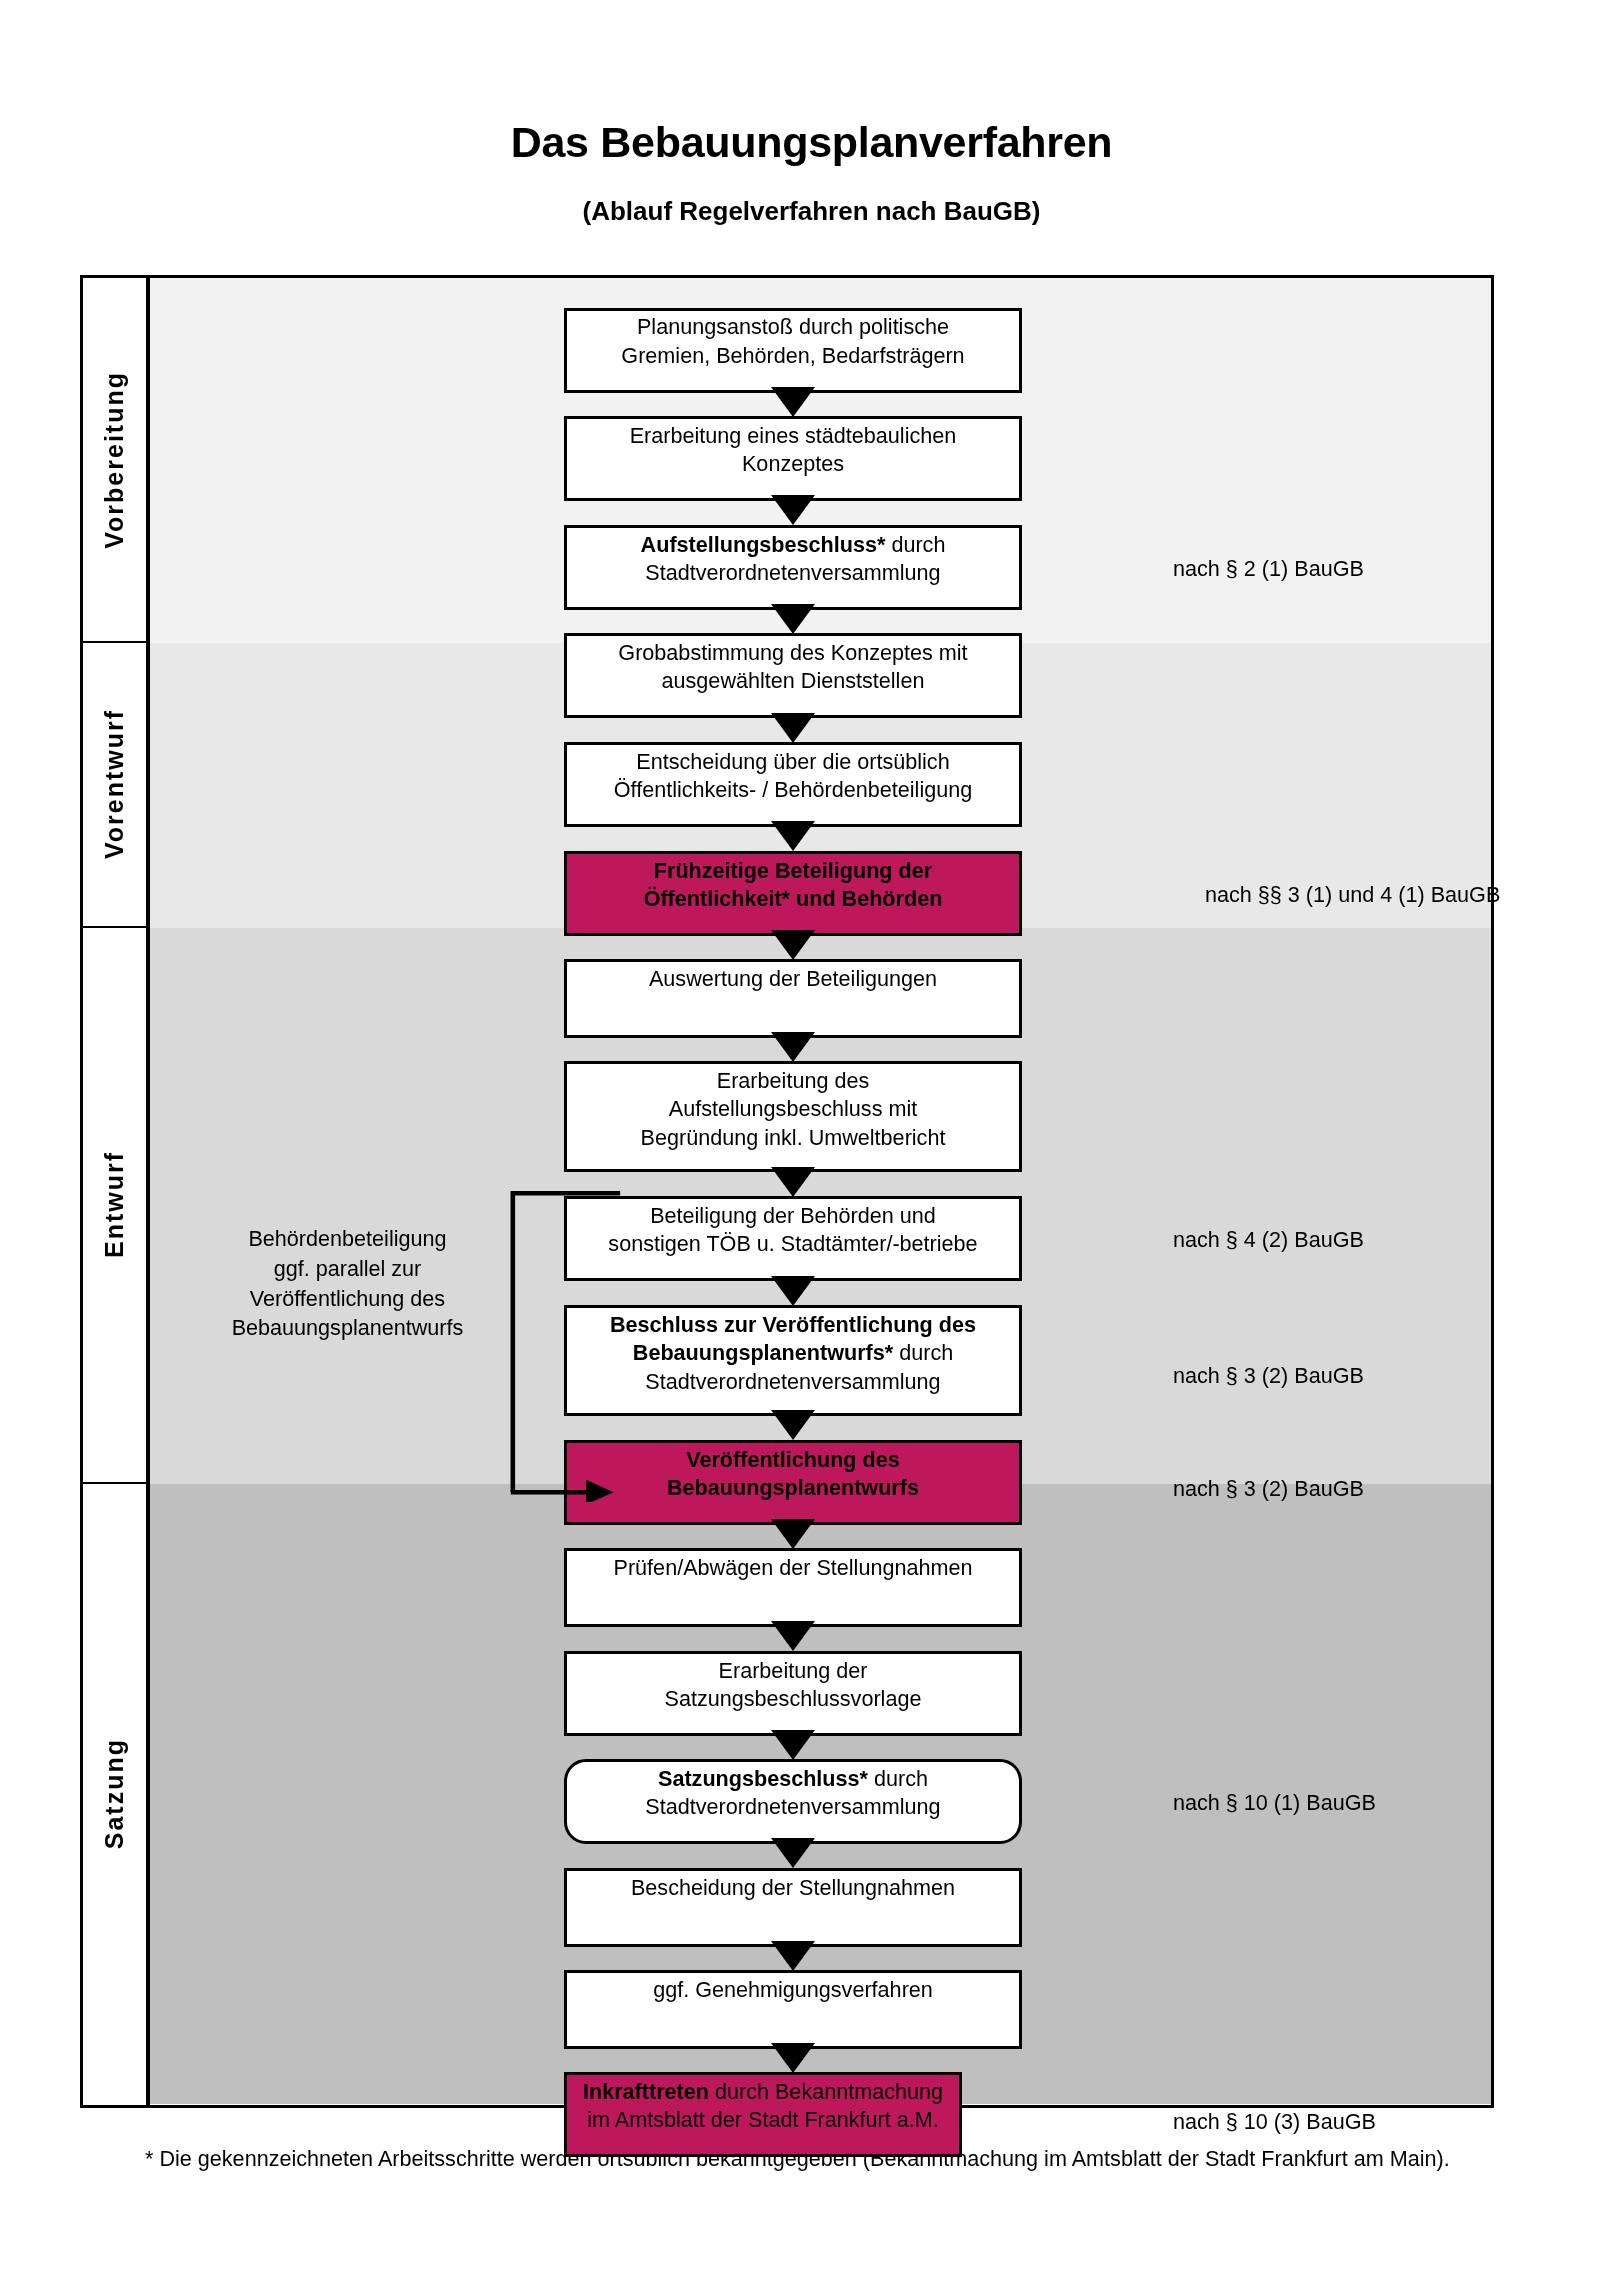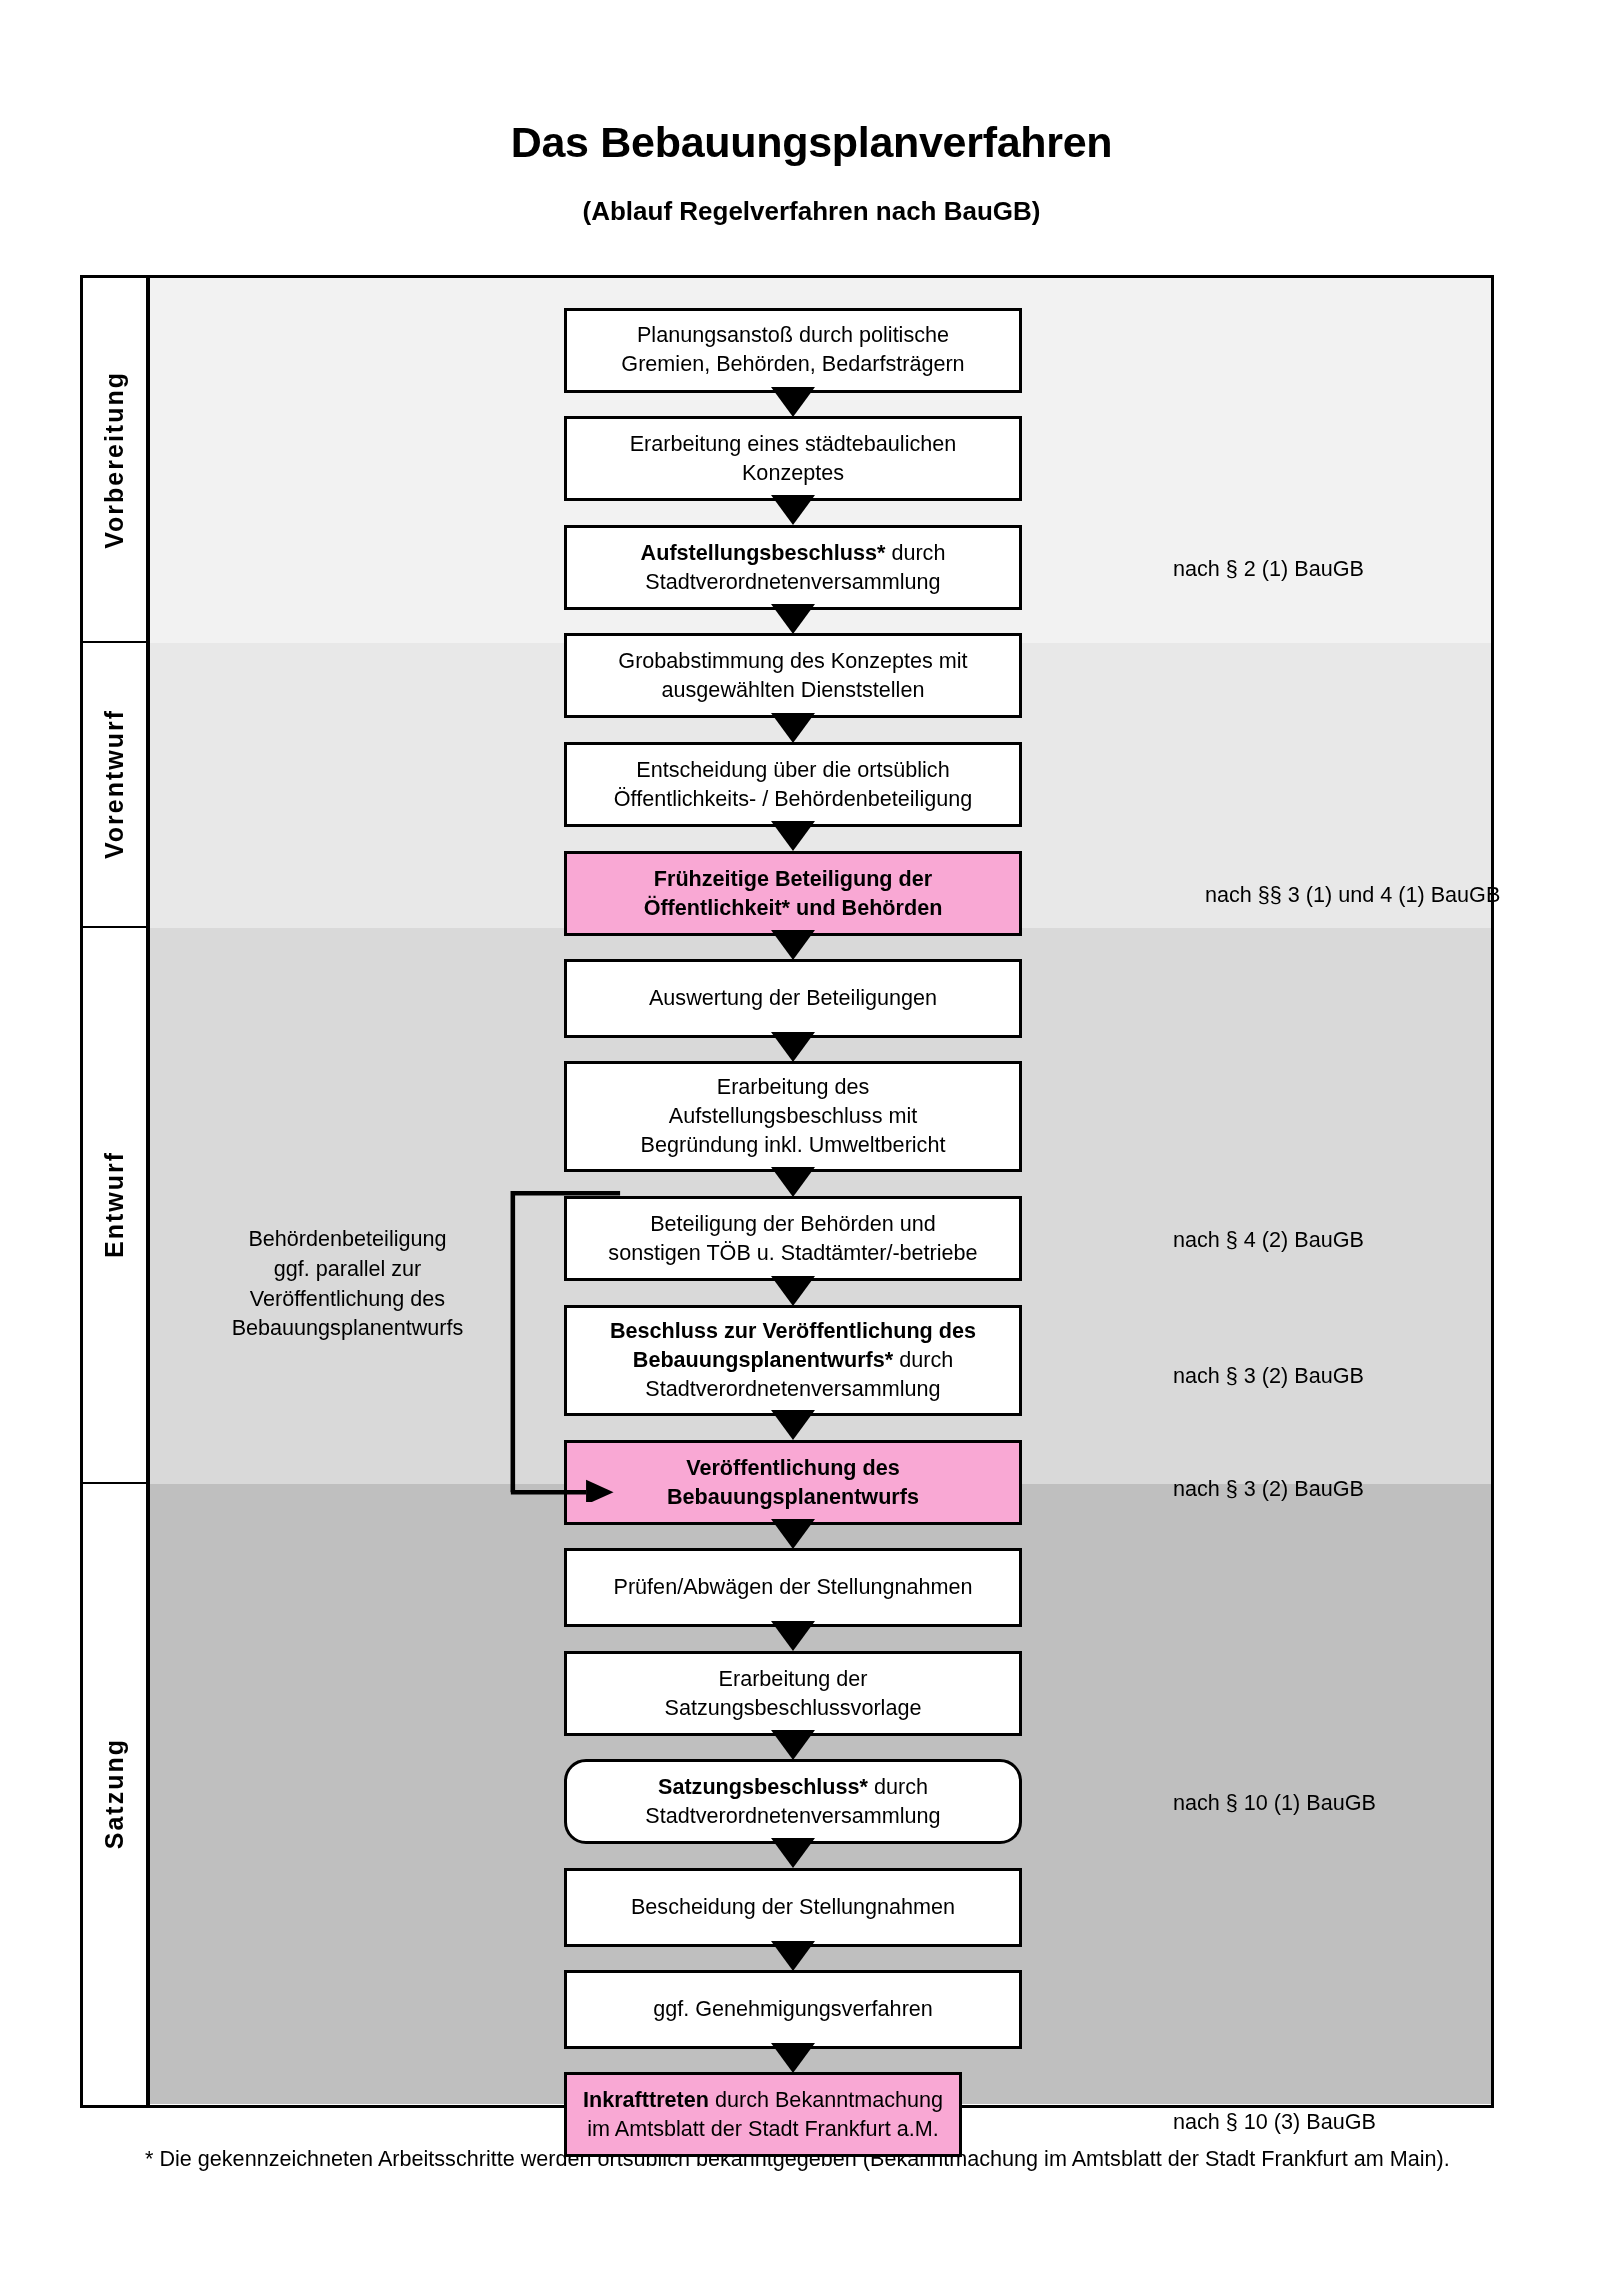--- a/index.html
+++ b/index.html
@@ -64,28 +64,28 @@
 
   
   .band{position:absolute;left:67px;right:0;}
 
   
   .node{
     position:absolute;
     box-sizing:border-box;
     border:3.9px solid #000;
     background:#ffffff;
-    display:flex;align-items:center;justify-content:center;
+    display:flex;justify-content:center;
     text-align:center;
     font-size:21.6px;
     line-height:1.33;
     z-index:3;
     padding:2.6px 6.5px;
   }
-  .node.blue{background:#f9a8d4;}
+  .node.blue{background:#be185d;}
   .node .t{display:block;width:100%;}
   .node b{font-weight:bold;}
 
   
   .arrow{
     position:absolute;
     width:0;height:0;
     border-left:22px solid transparent;
     border-right:22px solid transparent;
     border-top:30px solid #000;

